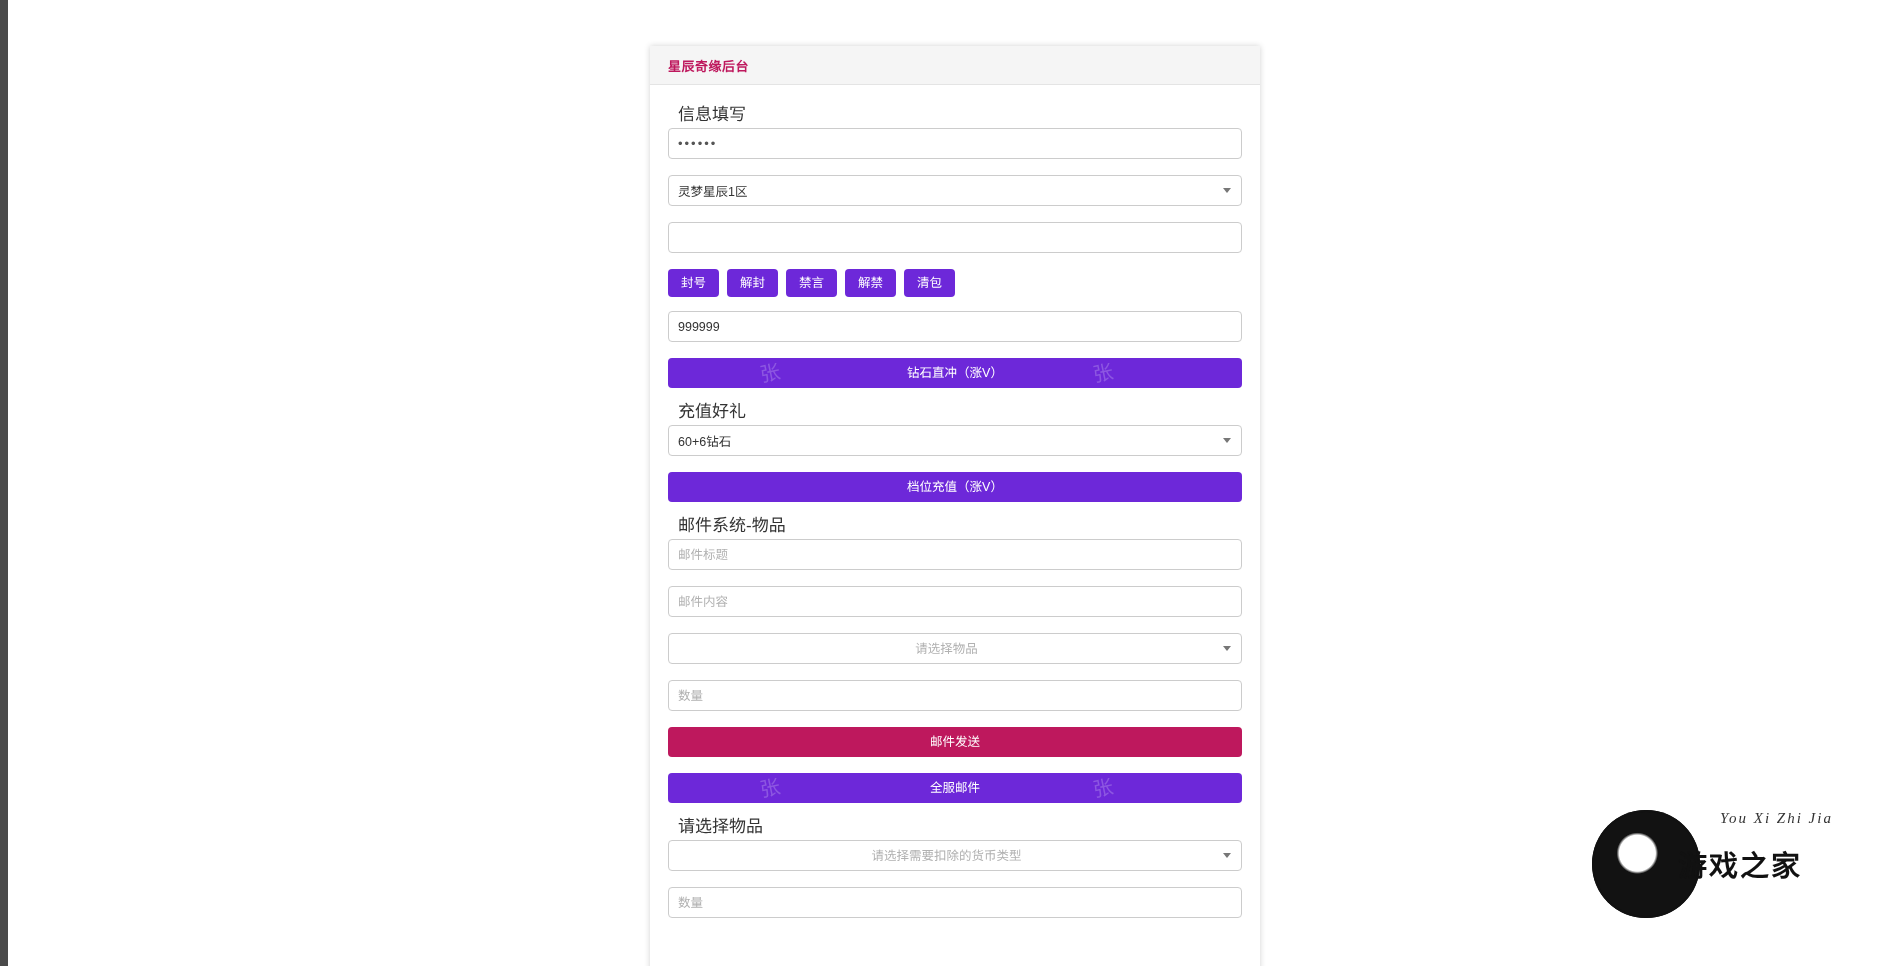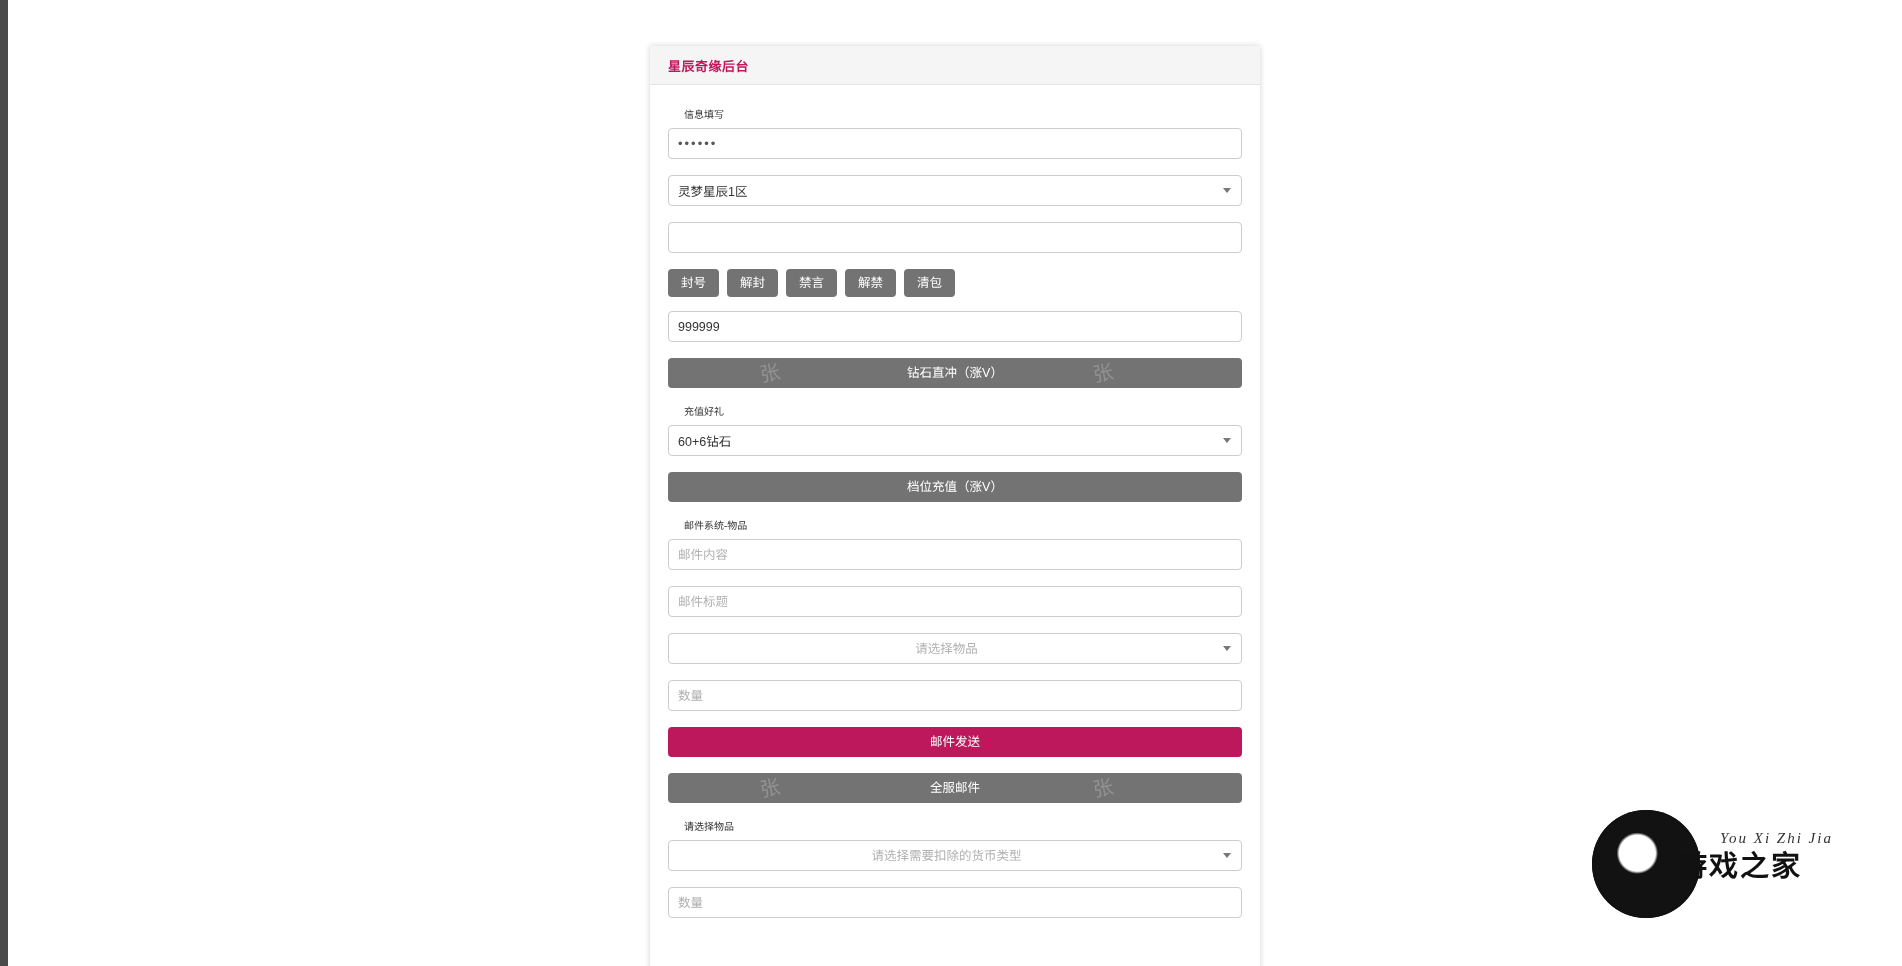--- a/index.html
+++ b/index.html
@@ -47,23 +47,23 @@
   }
 
   .content {
     padding: 22px 18px 0 18px;
     height: 930px;
     box-sizing: border-box;
     overflow: hidden;
   }
 
   .section-label {
-    font-size: 10px;
+    font-size: 17px;
     color: #333;
-    margin: 0 0 5px 16px;
+    margin: 0 0 5px 10px;
     line-height: 16px;
   }
 
   .field {
     display: block;
     box-sizing: border-box;
     width: 100%;
     height: 31px;
     border: 1px solid #ccc;
     border-radius: 4px;
@@ -104,21 +104,21 @@
     gap: 8px;
     margin-bottom: 14px;
   }
   .btn {
     border: none;
     border-radius: 4px;
     color: #ffffff;
     font-size: 12.5px;
     font-family: "Liberation Sans", sans-serif;
     cursor: pointer;
-    background: #737373;
+    background: #6d28d9;
     padding: 0 13px;
     height: 28px;
     line-height: 28px;
     text-align: center;
   }
   .btn.wide {
     display: block;
     width: 100%;
     height: 30px;
     line-height: 30px;
@@ -185,21 +185,20 @@
   .logo .en {
     position: absolute;
     left: 128px;
     top: 14px;
     font-size: 15px;
     color: #333;
     font-family: "Liberation Serif", serif;
     font-style: italic;
     letter-spacing: 2px;
     white-space: nowrap;
-    margin-top: 20px;
   }
 </style>
 </head>
 <body>
 
 <div class="left-band"></div>
 
 <div class="app-window">
 
   <div class="titlebar">
@@ -242,23 +241,23 @@
       <input class="field" type="text" readonly="" value="60+6钻石" style="">
       <span class="caret"></span>
     </div>
 
     <button class="btn wide">
       <span>档位充值（涨V）</span>
     </button>
 
     <div class="section-label">邮件系统-物品</div>
 
+    <input class="field" type="text" placeholder="邮件标题" style="">
+
     <input class="field" type="text" placeholder="邮件内容" style="">
-
-    <input class="field" type="text" placeholder="邮件标题" style="">
 
     <div class="select-wrap">
       <input class="field placeholder-text" type="text" readonly="" placeholder="请选择物品" style="">
       <span class="caret"></span>
     </div>
 
     <input class="field" type="text" placeholder="数量" style="">
 
     <button class="btn wide blue">
       <span>邮件发送</span>

